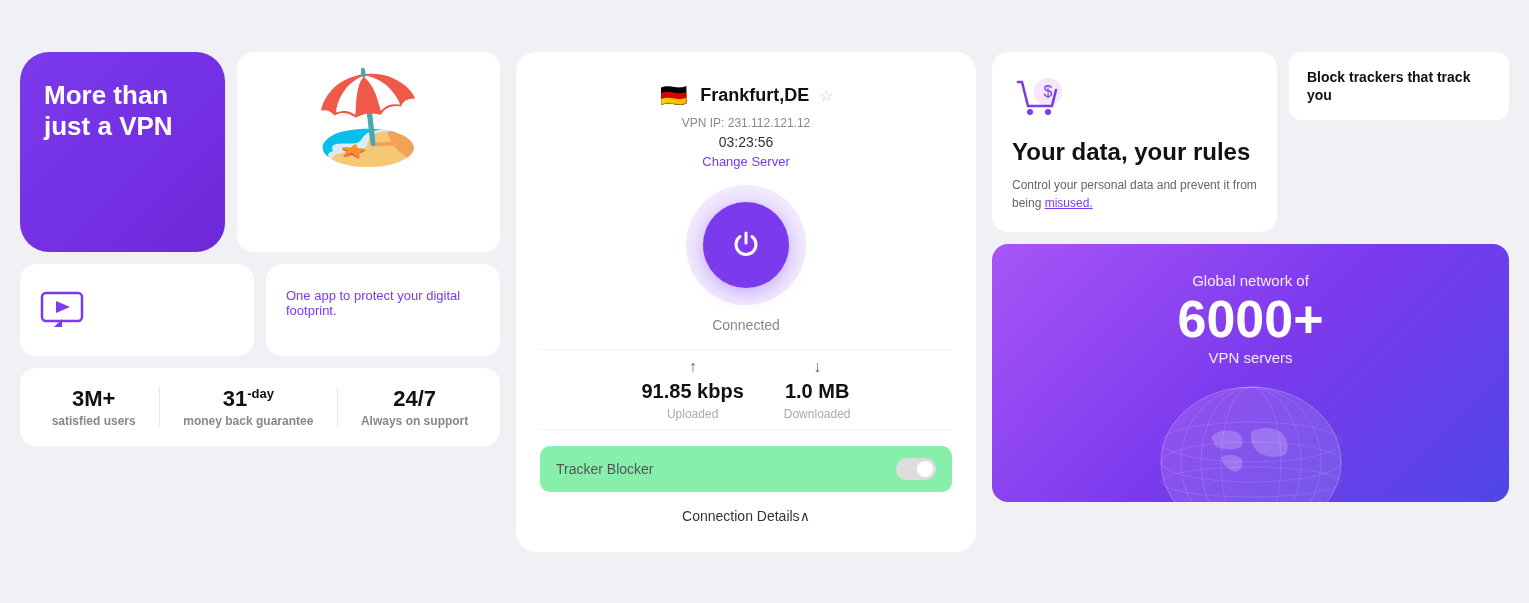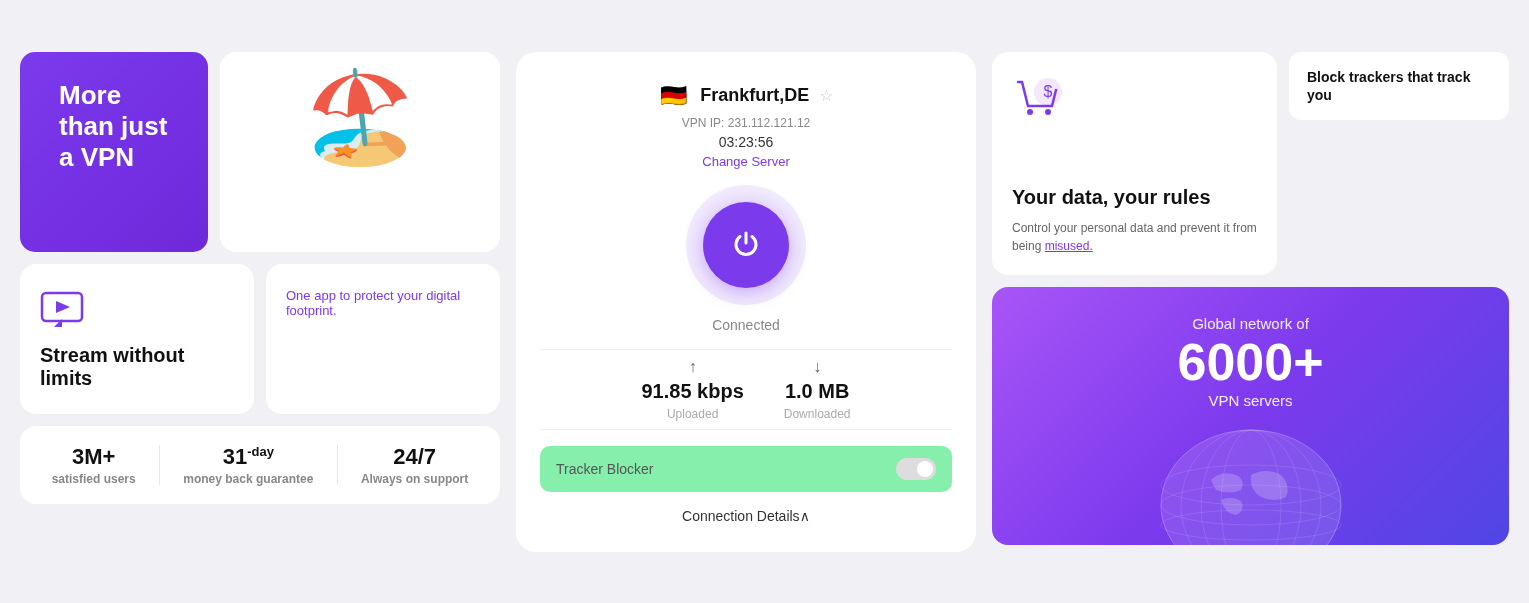--- a/index.html
+++ b/index.html
@@ -27,23 +27,23 @@
       gap: 12px;
       width: 480px;
       flex-shrink: 0;
     }
     .top-row {
       display: flex;
       gap: 12px;
     }
     .purple-card {
       background: linear-gradient(135deg, #7c3aed, #6d28d9);
-      border-radius: 15px;
-      padding: 28px 39px;
-      width: 188px;
+      border-radius: 29px;
+      padding: 28px 24px;
+      width: 205px;
       flex-shrink: 0;
     }
     .purple-card-title {
       color: white;
       font-size: 26px;
       font-weight: 700;
       line-height: 1.2;
     }
     .beach-card {
       background: white;
@@ -283,24 +283,23 @@
     .data-rules-card {
       background: white;
       border-radius: 16px;
       padding: 20px;
       flex: 1;
       display: flex;
       flex-direction: column;
       gap: 10px;
     }
     .data-rules-title {
-      font-size: 20px;
-      font-weight: 700;
-      color: #111;
-      margin-top: 48px;
+      font-size: 24px;
+      font-weight: 700;
+      color: #111;
     }
     .data-rules-desc {
       font-size: 12px;
       color: #666;
       line-height: 1.5;
     }
     .data-rules-link {
       color: #7c3aed;
       text-decoration: underline;
       cursor: pointer;
@@ -398,21 +397,20 @@
     <div class="stream-secure-row">
 
       <div class="stream-card">
         <div style="display:flex; align-items:center; justify-content:center; width:44px; height:44px;">
           <svg width="44" height="38" viewBox="0 0 44 38">
             <rect x="2" y="2" width="40" height="28" rx="4" fill="none" stroke="#7c3aed" stroke-width="2.5"></rect>
             <polygon points="22,28 22,36 30,36 14,36" fill="#7c3aed"></polygon>
             <polygon points="16,10 30,16 16,22" fill="#7c3aed"></polygon>
           </svg>
         </div>
-        <span class="stream-title">Stream without limits</span>
       </div>
 
       <div class="stream-card">
         <span class="secure-desc">One app to protect your digital footprint.</span>
       </div>
     </div>
 
     <div class="stats-row">
       <div class="stat-item">
         <span class="stat-value">3M+</span>

